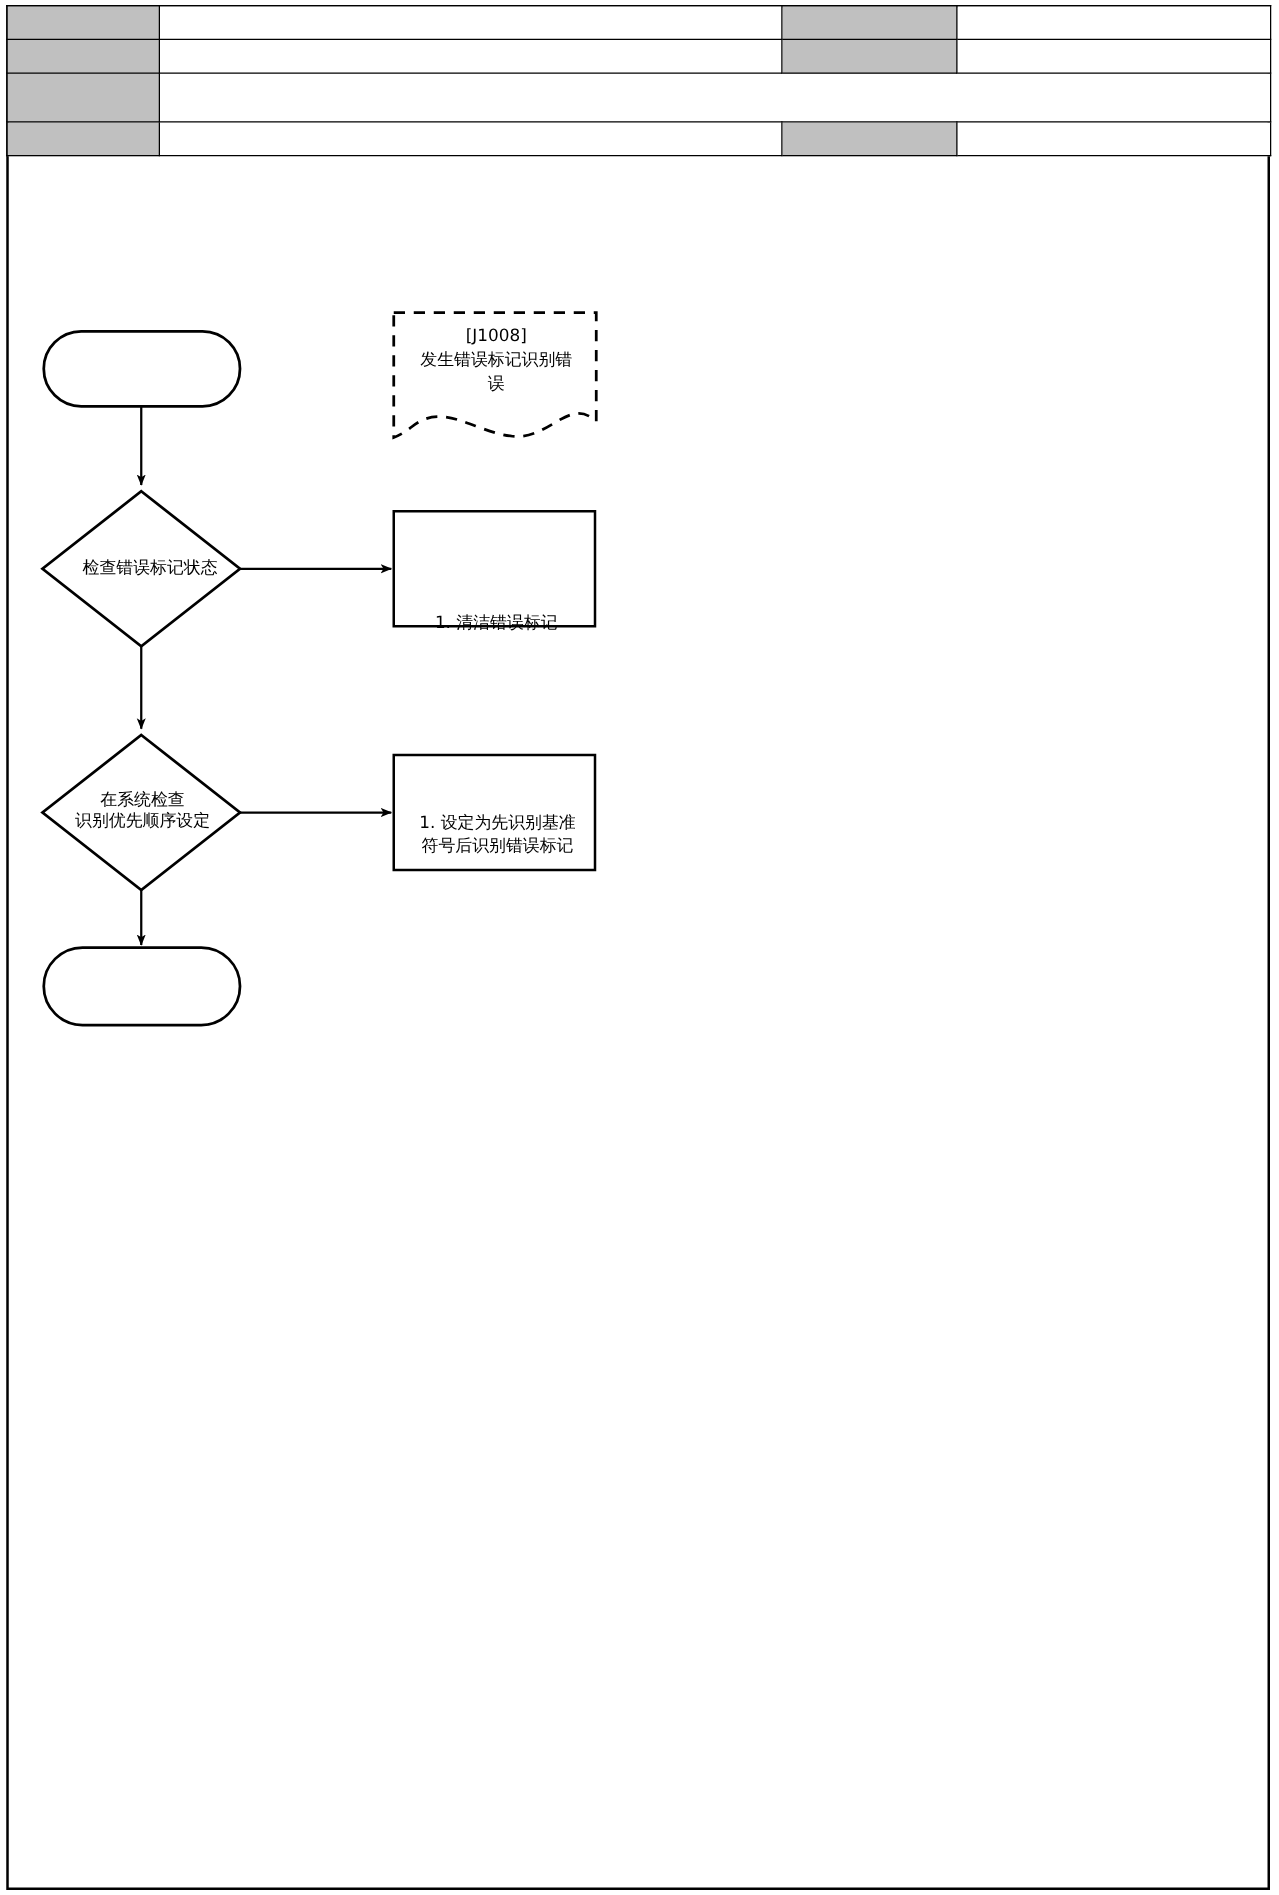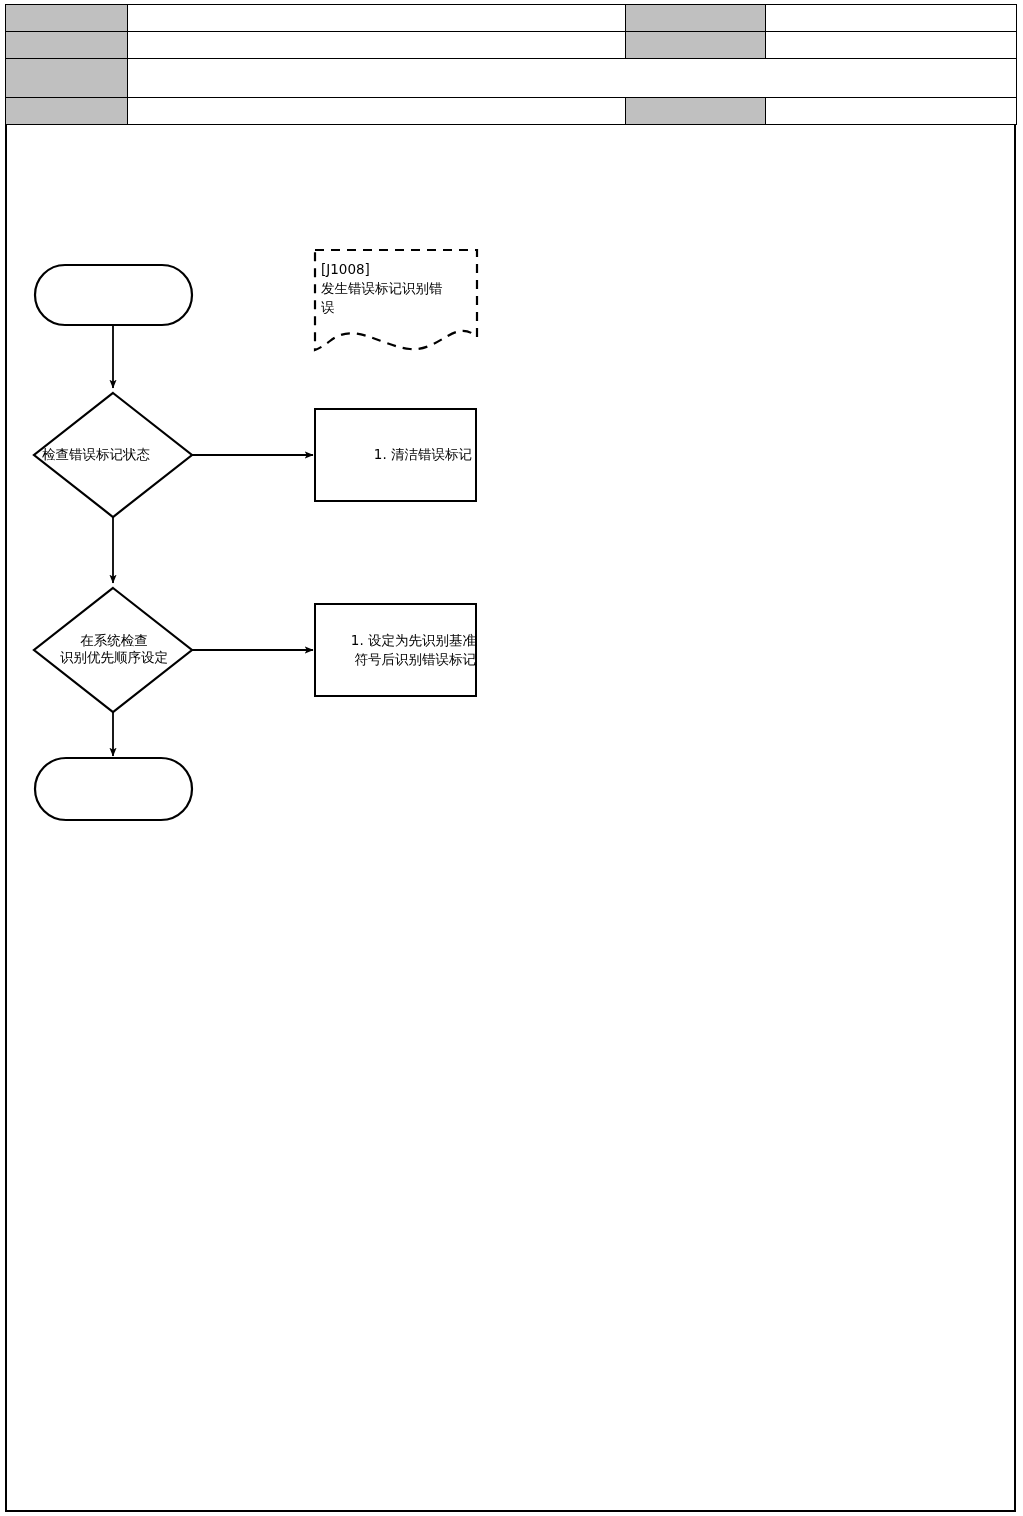--- a/index.html
+++ b/index.html
@@ -69,30 +69,31 @@
     color: #000000;
     white-space: pre-line;
     text-align: center;
     pointer-events: none;
   }
   .box-label {
     position: absolute;
     font-size: 13.5px;
     line-height: 19px;
     color: #000000;
-    text-align: right;
+    text-align: center;
     white-space: pre-line;
     pointer-events: none;
+    margin-top: 44px;
   }
   .doc-label {
     position: absolute;
     font-size: 13.5px;
     line-height: 19px;
     color: #000000;
-    text-align: left;
+    text-align: center;
     white-space: pre-line;
     pointer-events: none;
   }
 </style>
 </head>
 <body>
 
 <div id="page">
 
   <div id="page-frame"></div>
@@ -160,29 +161,29 @@
     <rect x="315" y="604" width="161" height="92" fill="#ffffff" stroke="#000000" stroke-width="2"></rect>
 
     <path d="M315,250 L477,250 L477,337
              C455,317 440,352 410,349
              C380,346 355,321 330,341
              C325,345 320,348 315,350 Z" fill="#ffffff" stroke="#000000" stroke-width="2.2" stroke-dasharray="9,7"></path>
   </svg>
 
   <div class="node-label" style="left:35px; top:285px; width:157px;"></div>
 
-  <div class="node-label" style="left:6px; top:446px; width:180px;">检查错误标记状态</div>
+  <div class="node-label" style="left:30px; top:446px; width:180px;">检查错误标记状态</div>
 
   <div class="node-label" style="left:24px; top:632px; width:180px;">在系统检查
 识别优先顺序设定</div>
 
   <div class="node-label" style="left:35px; top:779px; width:157px;"></div>
 
   <div class="box-label" style="left:322px; top:445px; width:150px;">1. 清洁错误标记</div>
 
-  <div class="box-label" style="left:320px; top:631px; width:156px;">1. 设定为先识别基准
+  <div class="box-label" style="left:320px; top:605px; width:156px;">1. 设定为先识别基准
 符号后识别错误标记</div>
 
   <div class="doc-label" style="left:321px; top:260px; width:152px;">[J1008]
 发生错误标记识别错
 误</div>
 
 </div>
 
 </body></html>

